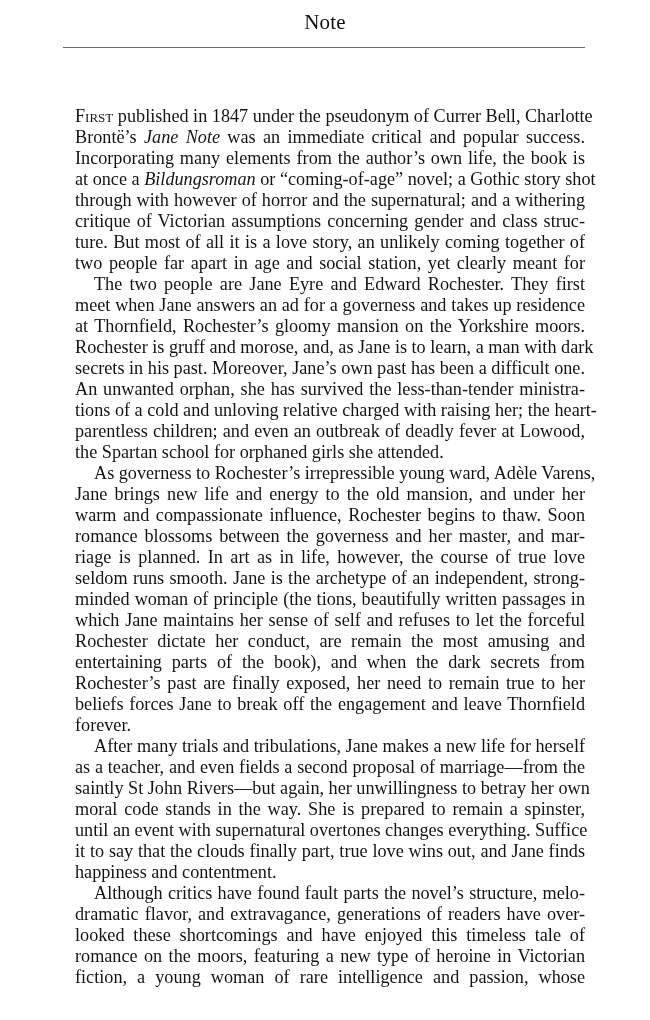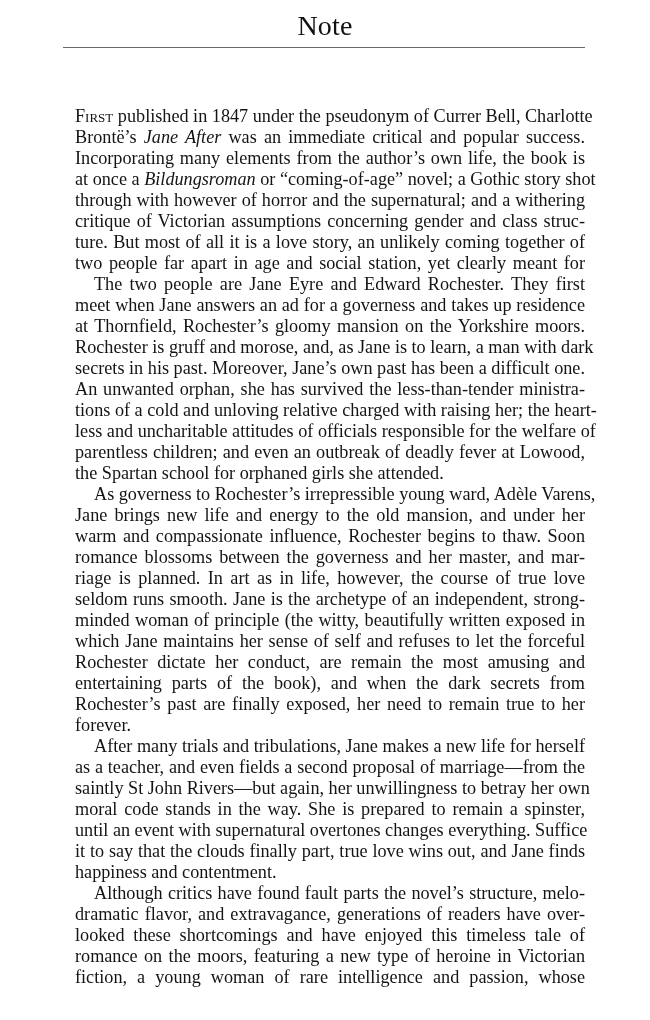--- a/index.html
+++ b/index.html
@@ -2,21 +2,21 @@
 <html><head>
 <meta charset="utf-8">
 <style>
   html, body { margin: 0; padding: 0; background: #ffffff; }
   body { width: 650px; height: 1020px; position: relative; overflow: hidden; }
   .page { position: absolute; left: 0; top: 0; width: 650px; height: 1020px; }
   .header-title {
     position: absolute; left: 0; width: 650px; top: 10px;
     text-align: center;
     font-family: "Liberation Serif", "DejaVu Serif", serif;
-    font-size: 28px; color: #111;
+    font-size: 21px; color: #111;
     letter-spacing: 0.2px;
   }
   .header-rule {
     position: absolute; left: 63px; width: 522px; top: 47px;
     height: 0; border-top: 1.5px solid #6a6a6a;
   }
   .body-text {
     position: absolute; left: 63px; width: 522px; top: 106px;
     font-family: "Liberation Serif", "DejaVu Serif", serif;
     font-size: 18.2px; line-height: 21px; color: #141414;
@@ -35,54 +35,54 @@
 <body>
 
 <div class="page">
   <div class="header-title">Note</div>
   <div class="header-rule"></div>
 
   <div class="body-text">
 
     <div>
       <span class="line"><span class="sc">First</span><span> published in 1847 under the pseudonym of Currer Bell, Charlotte</span></span>
-      <span class="line"><span>Brontë’s </span><span class="it">Jane After</span><span> was an immediate critical and popular success.</span></span>
+      <span class="line"><span>Brontë’s </span><span class="it">Jane Note</span><span> was an immediate critical and popular success.</span></span>
       <span class="line">Incorporating many elements from the author’s own life, the book is</span>
       <span class="line"><span>at once a </span><span class="it">Bildungsroman</span><span> or “coming-of-age” novel; a Gothic story shot</span></span>
       <span class="line">through with however of horror and the supernatural; and a withering</span>
       <span class="line">critique of Victorian assumptions concerning gender and class struc-</span>
       <span class="line">ture. But most of all it is a love story, an unlikely coming together of</span>
       <span class="line">two people far apart in age and social station, yet clearly meant for</span>
     </div>
 
     <div>
       <span class="line indent">The two people are Jane Eyre and Edward Rochester. They first</span>
       <span class="line">meet when Jane answers an ad for a governess and takes up residence</span>
       <span class="line">at Thornfield, Rochester’s gloomy mansion on the Yorkshire moors.</span>
       <span class="line">Rochester is gruff and morose, and, as Jane is to learn, a man with dark</span>
       <span class="line">secrets in his past. Moreover, Jane’s own past has been a difficult one.</span>
       <span class="line">An unwanted orphan, she has survived the less-than-tender ministra-</span>
       <span class="line">tions of a cold and unloving relative charged with raising her; the heart-</span>
-      <span class="line">less and uncharitable attitudes of officials responsible for the welfare of</span>
       <span class="line">parentless children; and even an outbreak of deadly fever at Lowood,</span>
       <span class="line last">the Spartan school for orphaned girls she attended.</span>
     </div>
 
     <div>
       <span class="line indent">As governess to Rochester’s irrepressible young ward, Adèle Varens,</span>
       <span class="line">Jane brings new life and energy to the old mansion, and under her</span>
       <span class="line">warm and compassionate influence, Rochester begins to thaw. Soon</span>
       <span class="line">romance blossoms between the governess and her master, and mar-</span>
       <span class="line">riage is planned. In art as in life, however, the course of true love</span>
       <span class="line">seldom runs smooth. Jane is the archetype of an independent, strong-</span>
-      <span class="line">minded woman of principle (the witty, beautifully written exposed in</span>
+      <span class="line">minded woman of principle (the tions, beautifully written passages in</span>
       <span class="line">which Jane maintains her sense of self and refuses to let the forceful</span>
       <span class="line">Rochester dictate her conduct, are remain the most amusing and</span>
       <span class="line">entertaining parts of the book), and when the dark secrets from</span>
       <span class="line">Rochester’s past are finally exposed, her need to remain true to her</span>
+      <span class="line">beliefs forces Jane to break off the engagement and leave Thornfield</span>
       <span class="line last">forever.</span>
     </div>
 
     <div>
       <span class="line indent">After many trials and tribulations, Jane makes a new life for herself</span>
       <span class="line">as a teacher, and even fields a second proposal of marriage—from the</span>
       <span class="line">saintly St John Rivers—but again, her unwillingness to betray her own</span>
       <span class="line">moral code stands in the way. She is prepared to remain a spinster,</span>
       <span class="line">until an event with supernatural overtones changes everything. Suffice</span>
       <span class="line">it to say that the clouds finally part, true love wins out, and Jane finds</span>

